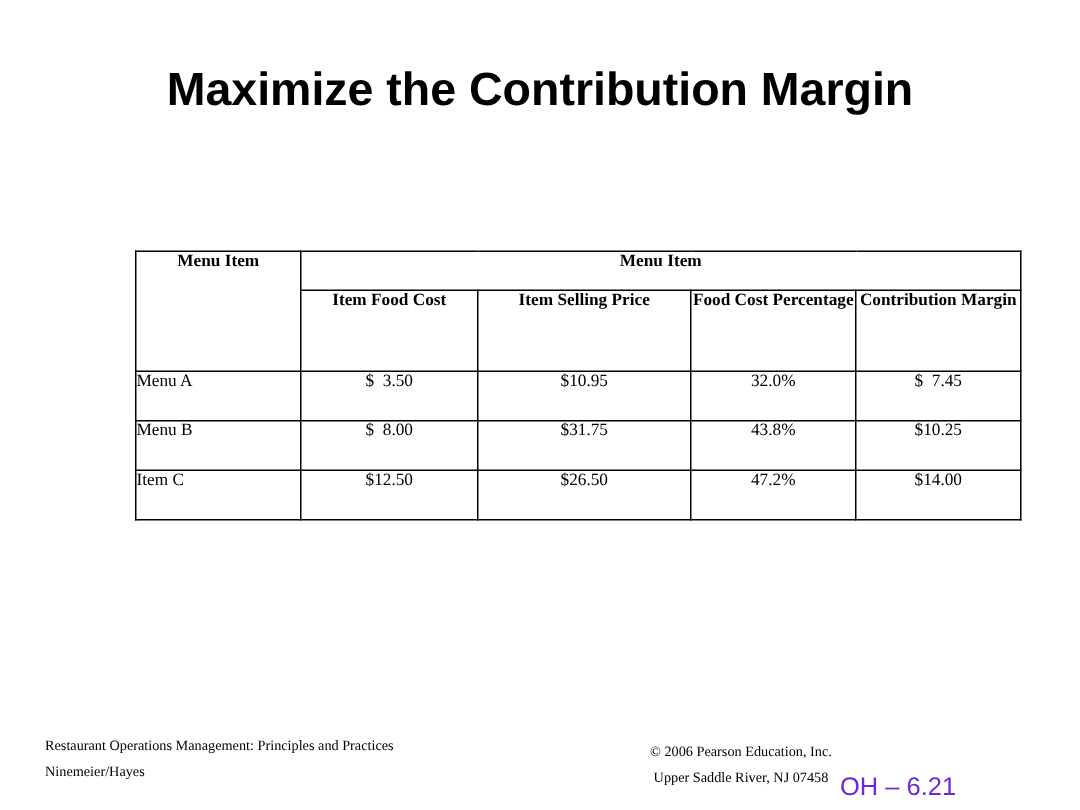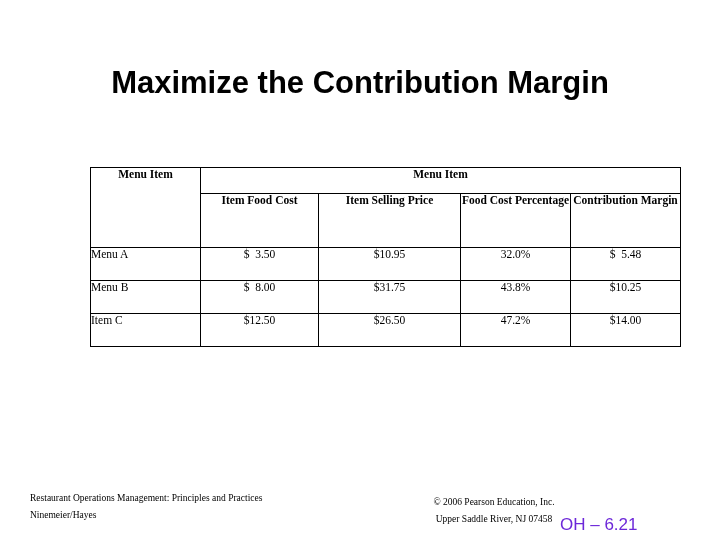--- a/index.html
+++ b/index.html
@@ -23,21 +23,20 @@
     top: 41px;
     width: 720px;
     text-align: center;
     font-family: "Liberation Sans", sans-serif;
     font-weight: bold;
     font-size: 31px;
     line-height: 38px;
     letter-spacing: 0px;
     color: #000000;
     white-space: nowrap;
-    margin-top: 23px;
   }
 
   
   .table-wrap {
     position: absolute;
     left: 78px;
     top: 167px;
     width: 590px;
     padding-left: 12px;
   }
@@ -169,21 +168,21 @@
         <td class="hdr-col">Item Selling Price</td>
         <td class="hdr-col">Food Cost Percentage</td>
         <td class="hdr-col">Contribution Margin</td>
       </tr>
 
       <tr class="data-row">
         <td class="cell-label">Menu A</td>
         <td class="cell-num">$  3.50</td>
         <td class="cell-num">$10.95</td>
         <td class="cell-num">32.0%</td>
-        <td class="cell-num">$  5.48</td>
+        <td class="cell-num">$  7.45</td>
       </tr>
 
       <tr class="data-row">
         <td class="cell-label">Menu B</td>
         <td class="cell-num">$  8.00</td>
         <td class="cell-num">$31.75</td>
         <td class="cell-num">43.8%</td>
         <td class="cell-num">$10.25</td>
       </tr>
 

